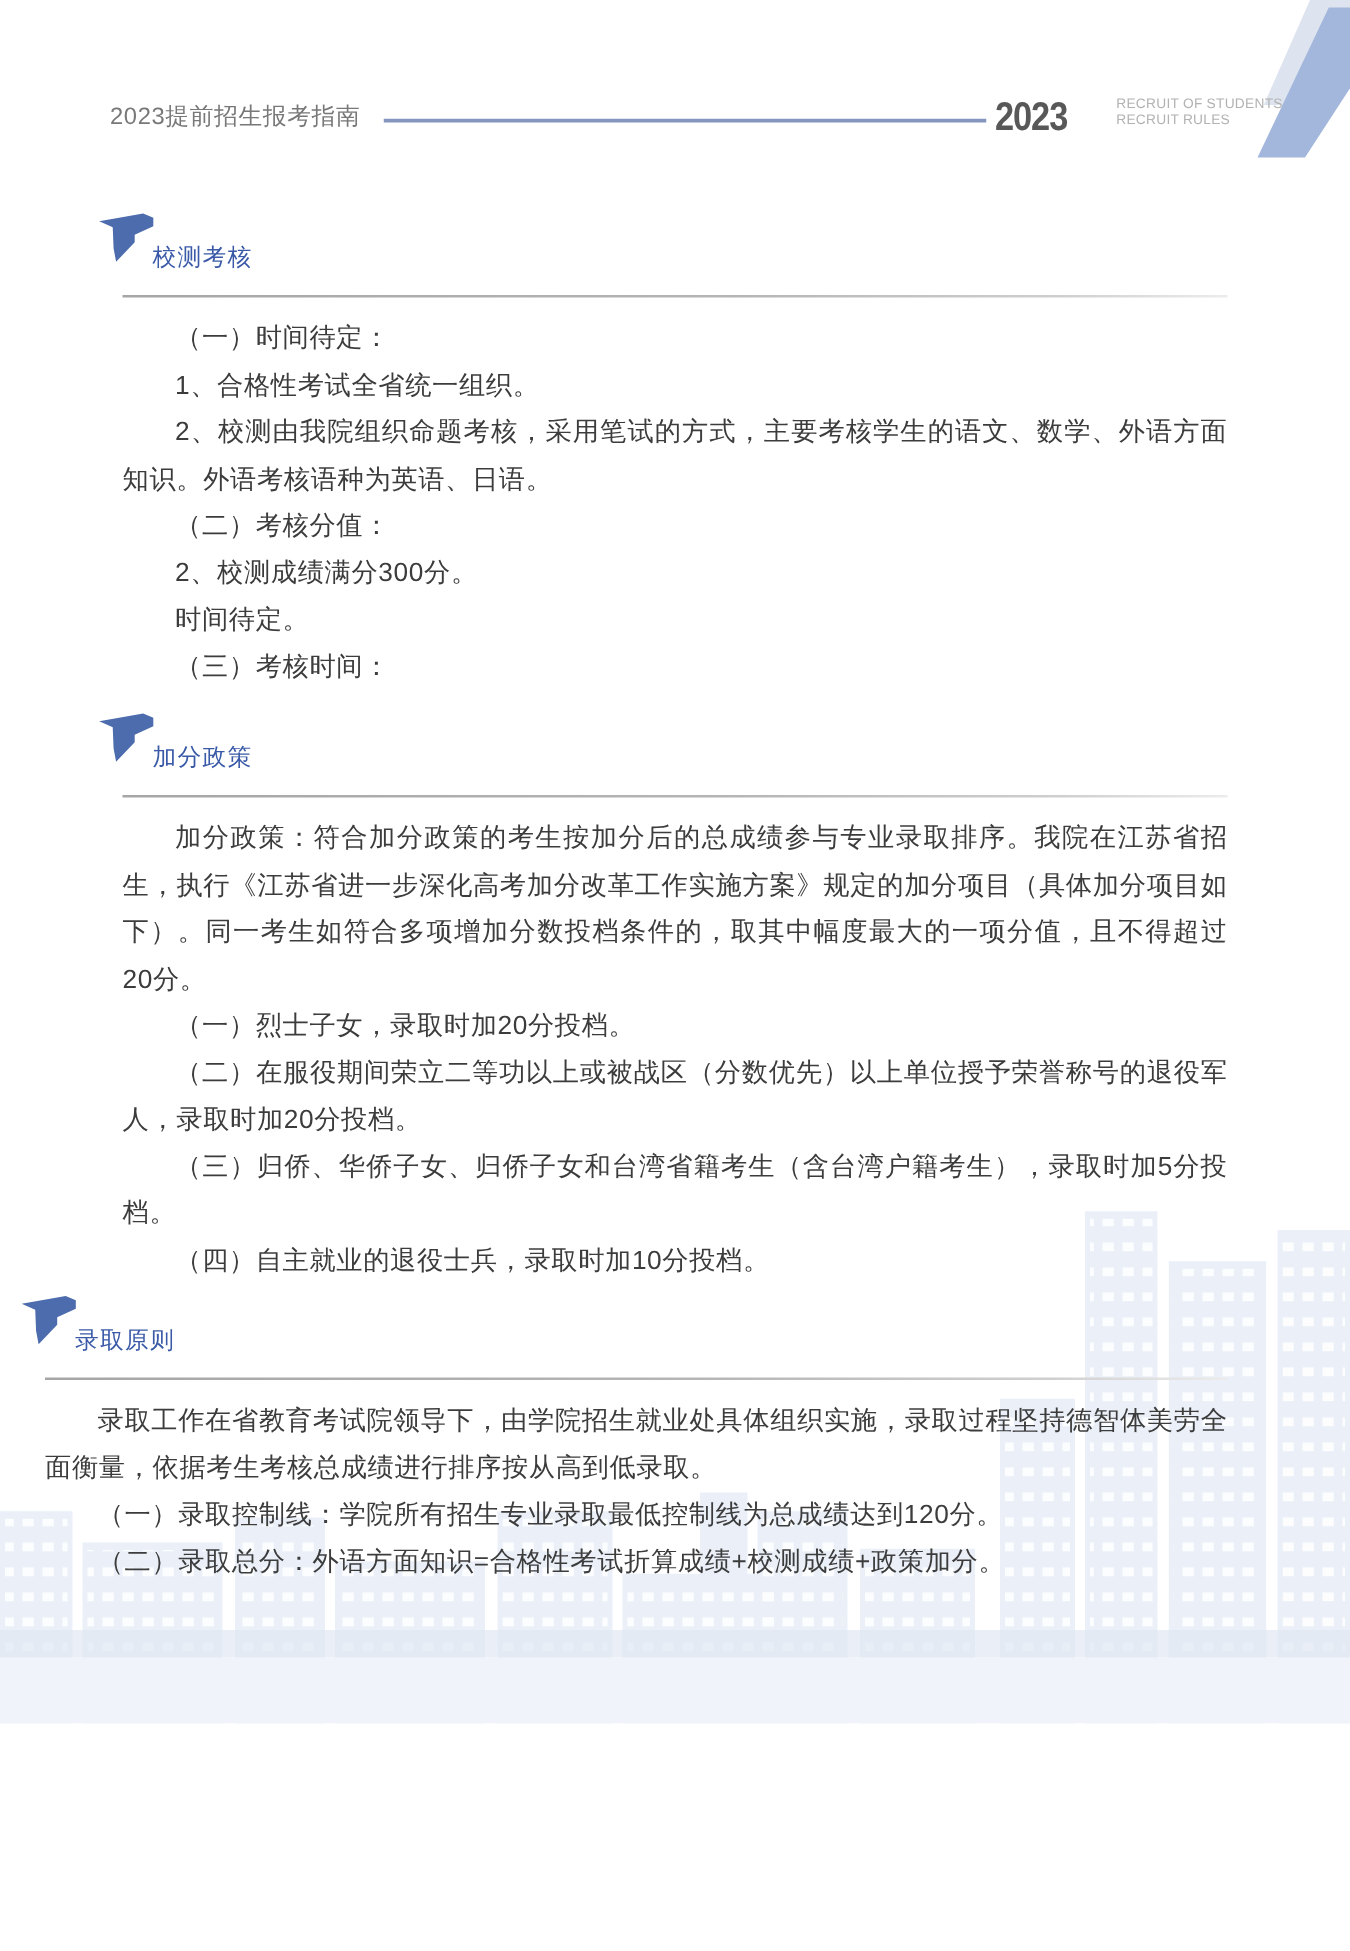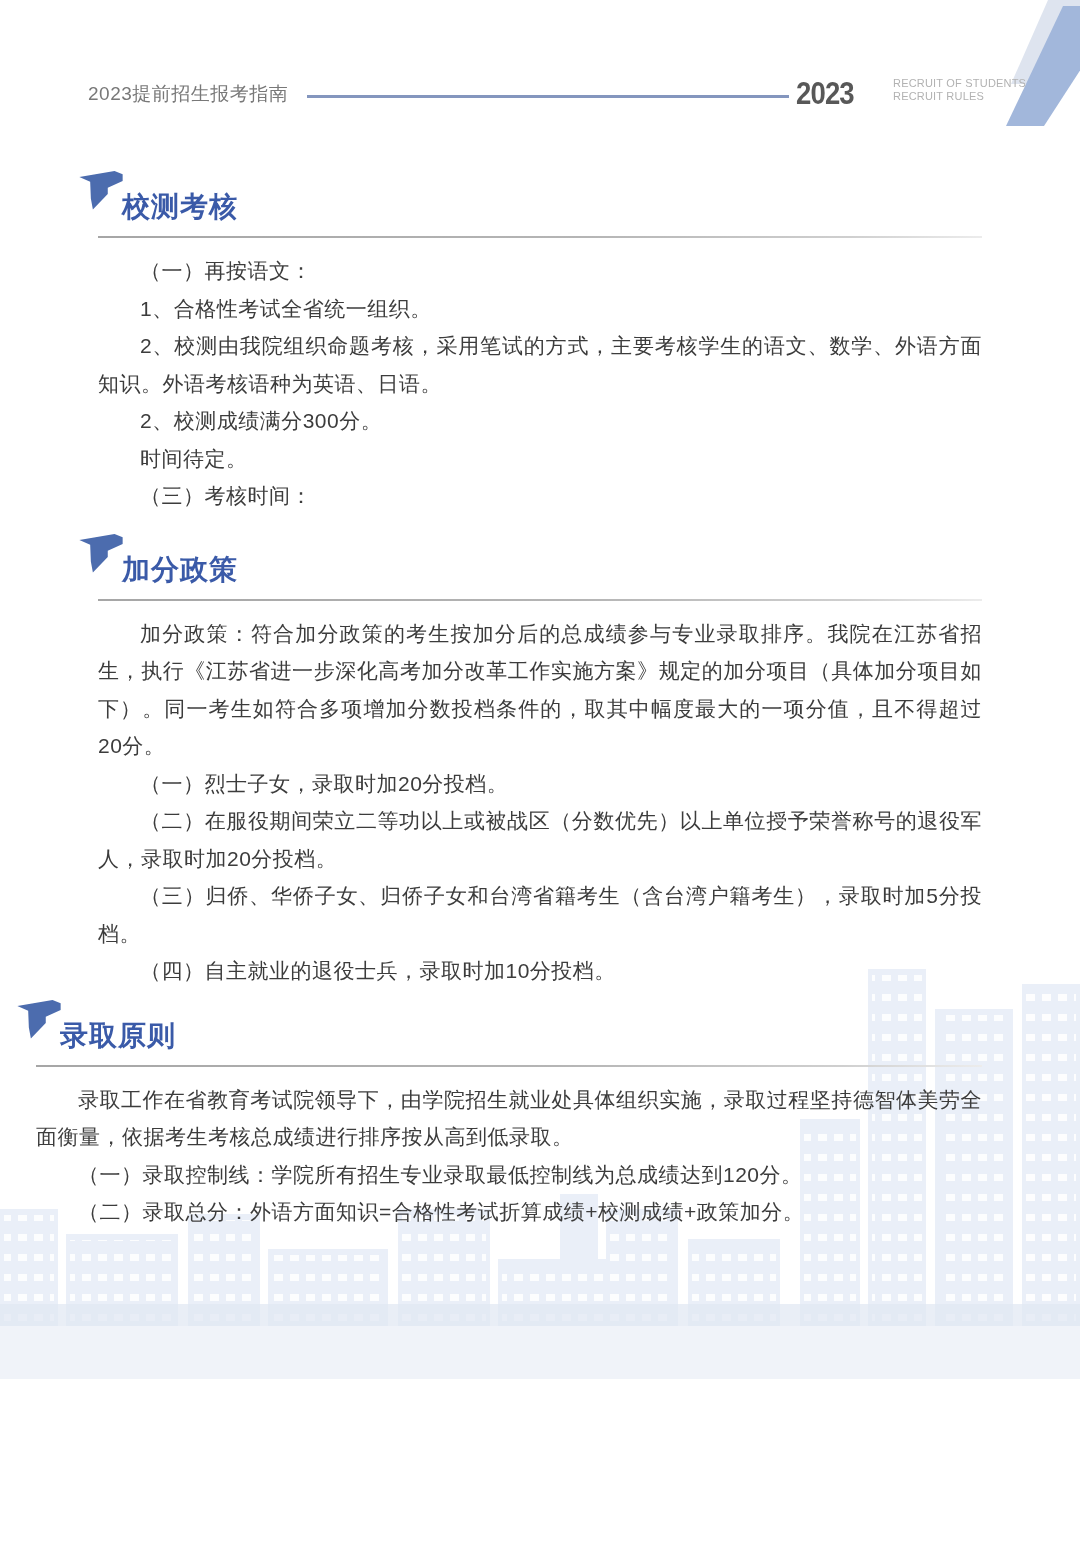--- a/index.html
+++ b/index.html
@@ -34,21 +34,21 @@
   .stripes{position:absolute;top:0;right:0;z-index:2;}
   
   .content{position:relative;z-index:2;}
   .section{position:relative;margin:0 98px;}
   .section.s1{margin-top:170px;}
   .section.s2{margin-top:18px;}
   .section.s3{margin-top:9px;margin-left:36px;}
   .sec-icon{position:absolute;left:-20px;top:0;width:46px;height:41px;}
   .sec-h{
     margin:0 0 0 24px;padding-top:20px;
-    font-size:28px;line-height:34px;font-weight:bold;
+    font-size:19px;line-height:34px;font-weight:normal;
     color:#3a5aa8;letter-spacing:1px;
   }
   .rule{
     height:2px;margin-top:12px;
     background:linear-gradient(to right,#a6a6a6 0%,#b5b5b5 55%,#cfcfcf 85%,#ececec 100%);
   }
   .paras{
     margin-top:14px;
     font-size:21px;line-height:37.5px;letter-spacing:.5px;
     color:#3c3c3c;font-weight:500;
@@ -132,23 +132,24 @@
 
   <div class="content">
 
     <div class="section s1">
       <svg class="sec-icon" viewBox="0 0 34 30">
           <path fill="#4c6cae" d="M1 5 L27 0.5 L33 3 L33 8 L22 13 L22 17.5 L11 29 L9.5 21 L9 8.5 Z"></path>
         </svg>
       <h2 class="sec-h">校测考核</h2>
       <div class="rule"></div>
       <div class="paras">
-        <p>（一）再按语文：</p>
+        <p>（一）时间待定：</p>
         <p>1、合格性考试全省统一组织。</p>
         <p>2、校测由我院组织命题考核，采用笔试的方式，主要考核学生的语文、数学、外语方面知识。外语考核语种为英语、日语。</p>
+        <p>（二）考核分值：</p>
         <p>2、校测成绩满分300分。</p>
         <p>时间待定。</p>
         <p>（三）考核时间：</p>
       </div>
     </div>
 
     <div class="section s2">
       <svg class="sec-icon" viewBox="0 0 34 30">
           <path fill="#4c6cae" d="M1 5 L27 0.5 L33 3 L33 8 L22 13 L22 17.5 L11 29 L9.5 21 L9 8.5 Z"></path>
         </svg>

